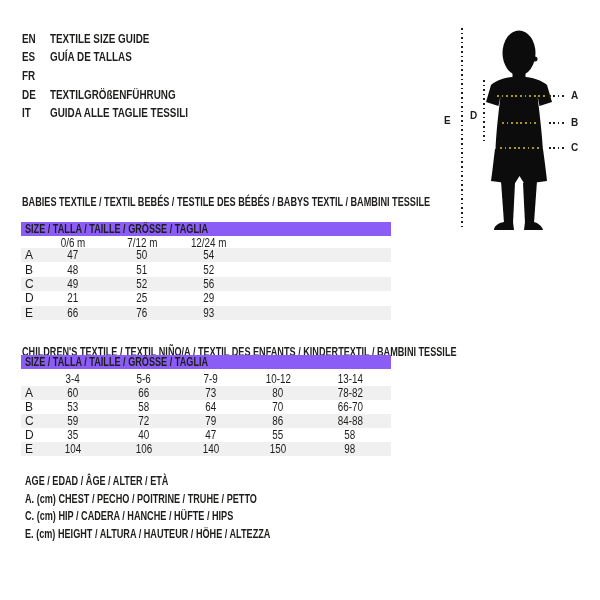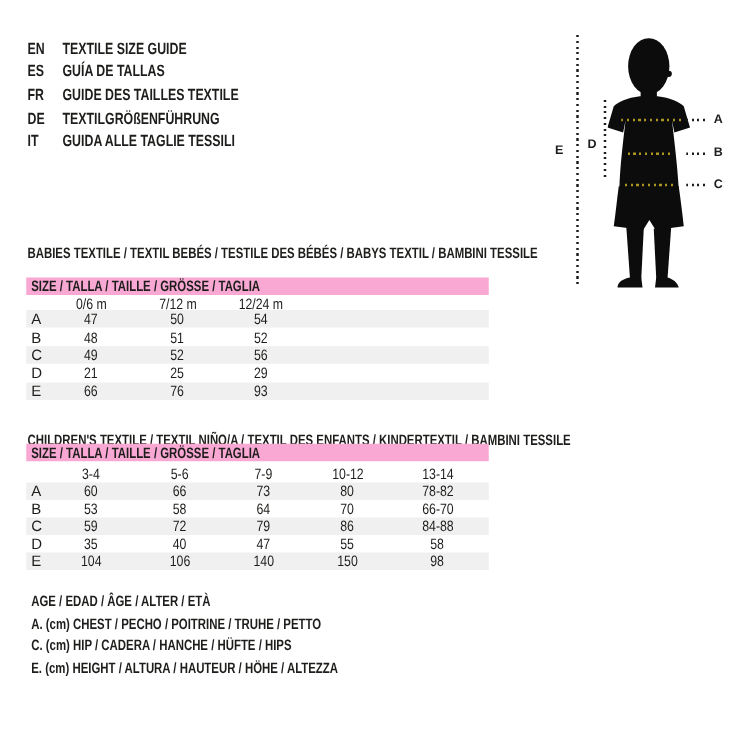--- a/index.html
+++ b/index.html
@@ -23,21 +23,21 @@
   .hdots { position:absolute; height:2px;
     background-image:repeating-linear-gradient(to right,#1d1d1b 0 1.6px, transparent 1.6px 4.4px); }
   .hdots.yellow { z-index:3;
     background-image:repeating-linear-gradient(to right,#ab9620 0 1.8px, transparent 1.8px 4.6px); }
   .silhouette { position:absolute; left:486px; top:29px; width:70px; height:203px; }
 
   
   .sec-heading { position:absolute; left:22px; font-size:12px; font-weight:700; line-height:13px; }
 
   
-  .size-bar { position:absolute; left:21px; width:370px; height:14px; background:#f9a8d4;
+  .size-bar { position:absolute; left:21px; width:370px; height:14px; background:#8b5cf6;
     font-size:12px; font-weight:700; display:flex; align-items:center; padding-left:4px; box-sizing:border-box; }
   .trow { position:absolute; left:21px; width:370px; display:grid; align-items:center; font-size:12px; }
   .trow.babies { grid-template-columns:20px 64px 74px 60px 1fr; height:14.4px; }
   .trow.children { grid-template-columns:20px 64px 78px 56px 78px 66px 1fr; height:14.1px; }
   .trow.headrow { font-weight:400; height:14px; }
   .trow .tl { padding-left:4px; font-weight:400; }
   .trow .tc { text-align:center; font-weight:400; }
   .trow.odd { background:#f0f0f0; }
 
   
@@ -53,21 +53,20 @@
     <div class="lang-row">
       <span class="lang-code"><span class="sx">EN</span></span>
       <span><span class="sx">TEXTILE SIZE GUIDE</span></span>
     </div>
     <div class="lang-row">
       <span class="lang-code"><span class="sx">ES</span></span>
       <span><span class="sx">GUÍA DE TALLAS</span></span>
     </div>
     <div class="lang-row">
       <span class="lang-code"><span class="sx">FR</span></span>
-      <span><span class="sx">GUIDE DES TAILLES TEXTILE</span></span>
     </div>
     <div class="lang-row">
       <span class="lang-code"><span class="sx">DE</span></span>
       <span><span class="sx">TEXTILGRÖßENFÜHRUNG</span></span>
     </div>
     <div class="lang-row">
       <span class="lang-code"><span class="sx">IT</span></span>
       <span><span class="sx">GUIDA ALLE TAGLIE TESSILI</span></span>
     </div>
   </div>

